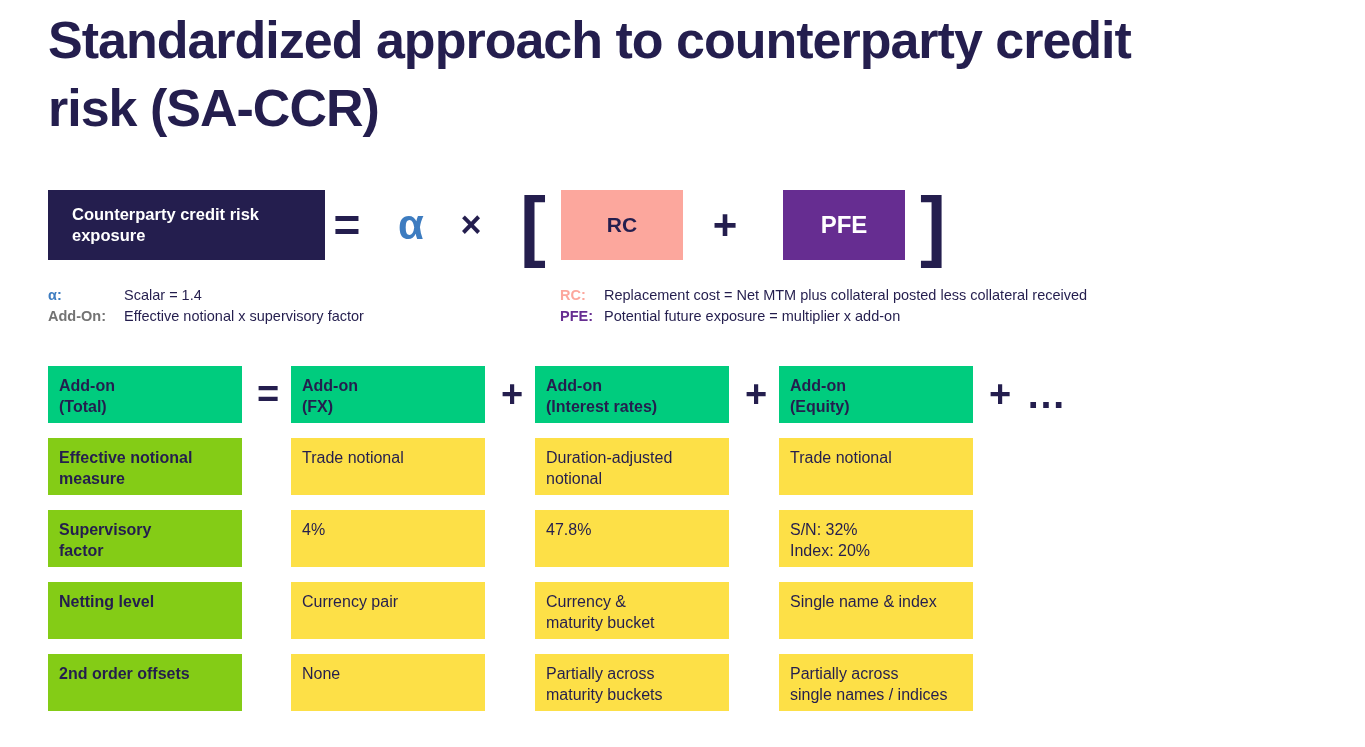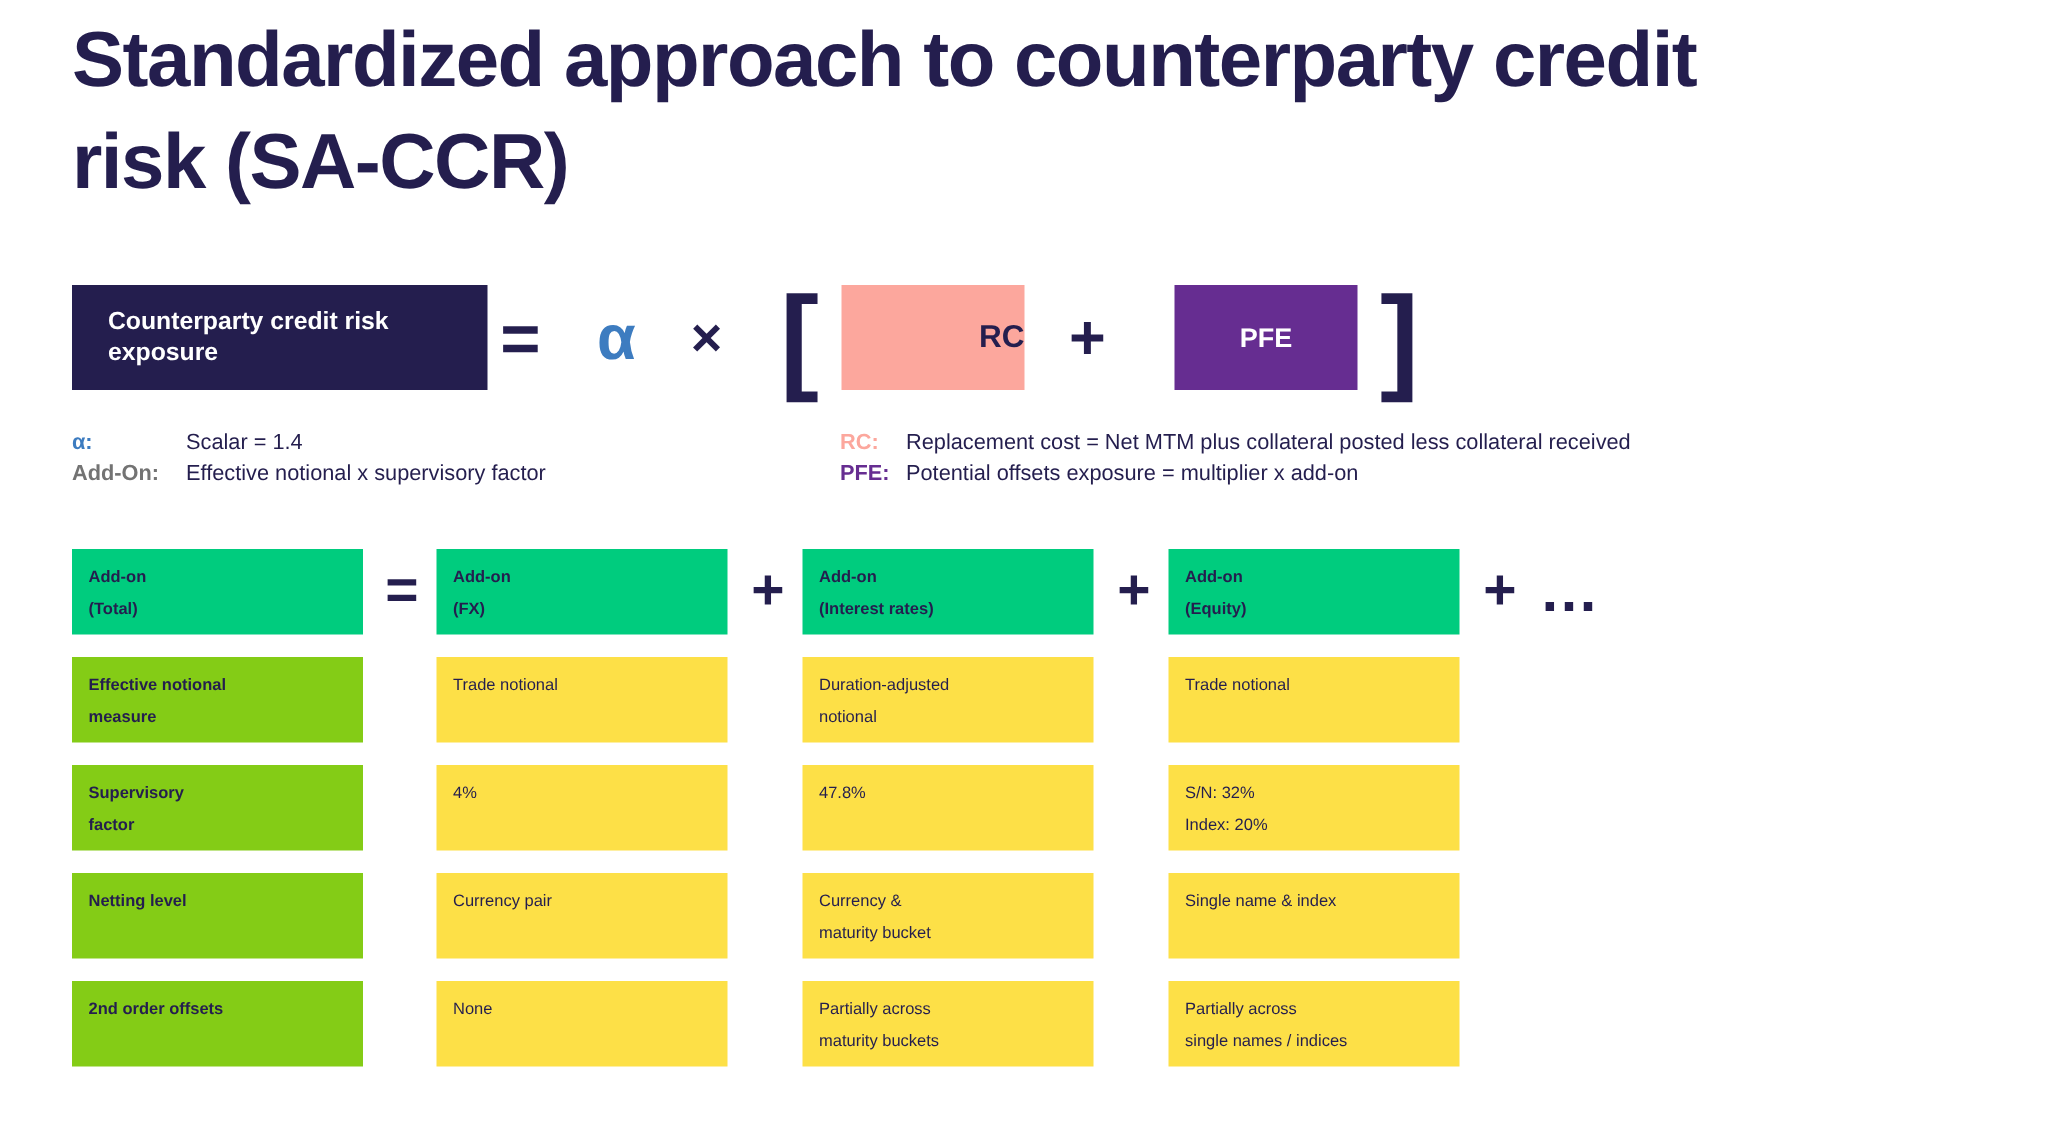--- a/index.html
+++ b/index.html
@@ -53,31 +53,31 @@
     padding-left: 24px;
     font-size: 16.5px;
     font-weight: bold;
     line-height: 21px;
   }
   .box-rc {
     left: 513px;
     width: 122px;
     background: #fca79d;
     color: #241e4e;
-    justify-content: flex-end;
+    justify-content: center;
     font-size: 21px;
     font-weight: bold;
   }
   .box-pfe {
     left: 735px;
     width: 122px;
     background: #662d91;
     color: #ffffff;
     justify-content: center;
-    font-size: 18px;
+    font-size: 24px;
     font-weight: bold;
   }
   .op {
     position: absolute;
     top: 0;
     height: 70px;
     display: flex;
     align-items: center;
     justify-content: center;
     font-weight: bold;
@@ -130,21 +130,21 @@
   }
   .t-row.header-row { height: 57px; margin-bottom: 15px; }
   .t-row.body-row   { height: 57px; margin-bottom: 15px; }
 
   .cell {
     position: absolute;
     top: 0;
     box-sizing: border-box;
     height: 57px;
     padding: 9px 11px 0 11px;
-    font-size: 11px;
+    font-size: 16px;
     line-height: 21px;
     color: #241e4e;
   }
   .c1 { left: 0px;   width: 194px; }
   .c2 { left: 243px; width: 194px; }
   .c3 { left: 487px; width: 194px; }
   .c4 { left: 731px; width: 194px; }
 
   .cell-green { background: #00cc7e; font-weight: bold; }
   .cell-mint  { background: #84cc16; font-weight: bold; }
@@ -219,21 +219,21 @@
   </div>
 </div>
 
 <div class="legend legend-right">
   <div class="legend-line">
     <span class="legend-key key-rc">RC:</span>
     <span class="legend-val">Replacement cost = Net MTM plus collateral posted less collateral received</span>
   </div>
   <div class="legend-line">
     <span class="legend-key key-pfe">PFE:</span>
-    <span class="legend-val">Potential offsets exposure = multiplier x add-on</span>
+    <span class="legend-val">Potential future exposure = multiplier x add-on</span>
   </div>
 </div>
 
 <div class="addon-table">
 
   <div class="t-row header-row">
     <div class="cell cell-green c1">
       <div>Add-on</div>
       <div>(Total)</div>
     </div>

